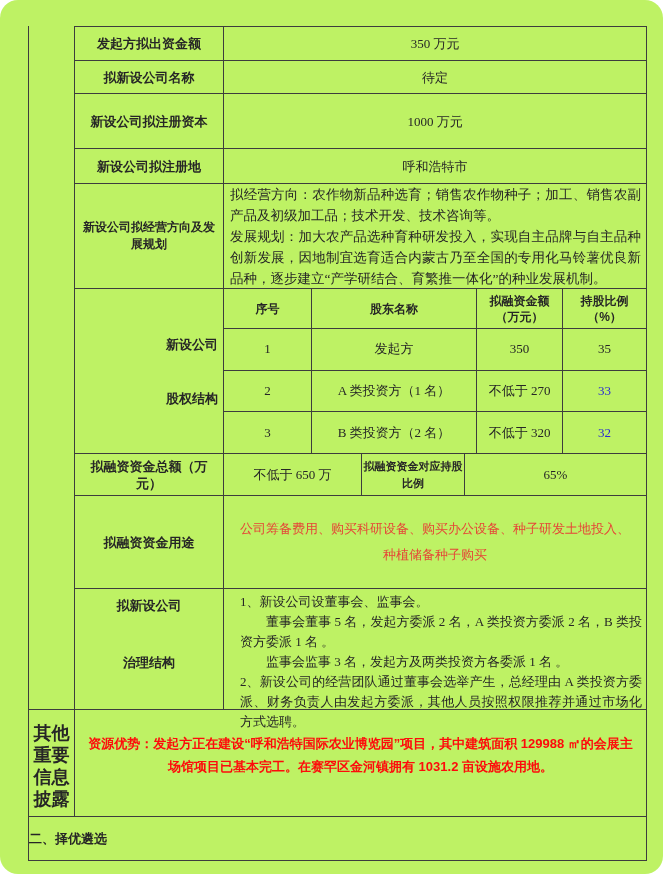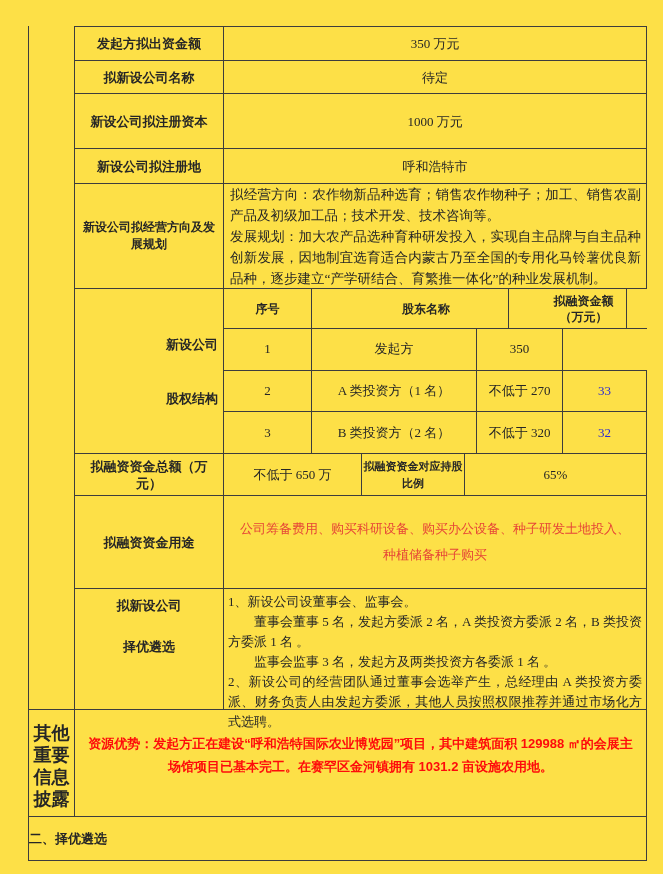--- a/index.html
+++ b/index.html
@@ -9,21 +9,21 @@
     --boldred:#fe0b0b;
     --blue:#2a2ad2;
   }
   *{margin:0;padding:0;box-sizing:border-box;}
   html,body{background:#ffffff;}
   body{
     width:663px;height:874px;
     font-family:"Liberation Serif", serif;
     color:var(--txt);
   }
-  .page{position:relative;width:663px;height:874px;background:#fde047;overflow:hidden;}
+  .page{position:relative;width:663px;height:874px;background:#bef264;overflow:hidden;border-radius:18px;}
   .tbl{position:absolute;left:28px;top:26px;width:619px;display:flex;flex-direction:column;}
   .band{display:flex;}
   
   .col0{width:47px;flex:none;border-left:1px solid var(--bc);border-right:1px solid var(--bc);}
   .main{width:572px;display:flex;flex-direction:column;border-top:1px solid var(--bc);}
   .row{display:flex;}
   .cell{
     border-right:1px solid var(--bc);
     border-bottom:1px solid var(--bc);
     display:flex;align-items:center;justify-content:center;
@@ -32,28 +32,28 @@
   .lab{width:149px;flex:none;font-weight:bold;font-family:"Liberation Sans",sans-serif;line-height:17px;padding:0 5px;}
   .lab-sm{font-size:12px;}
   .val{flex:1;line-height:17px;}
   .h34{height:34px}.h33{height:33px}.h55{height:55px}.h35{height:35px}
   .h105{height:105px}.h165{height:165px}.h42{height:42px}.h93{height:93px}.h120{height:120px}
   
   .txt{flex-direction:column;align-items:stretch;justify-content:center;text-align:justify;
        padding:2px 5px 2px 6px;line-height:21px;font-size:13.5px;}
   .gov{flex-direction:column;align-items:stretch;justify-content:flex-start;text-align:justify;
        padding:3px 4px 0 4px;line-height:20px;font-size:13px;}
-  .gline{white-space:pre-wrap;}
+  .gline{white-space:pre-wrap;margin-left:12px;}
   
   .stack{flex-direction:column;gap:37px;align-items:flex-end;}
-  .stack-top{flex-direction:column;justify-content:flex-start;gap:24px;padding-top:8px;}
+  .stack-top{flex-direction:column;justify-content:flex-start;gap:40px;padding-top:8px;}
   
   .equity{width:423px;flex:none;display:flex;flex-direction:column;}
   .erow{display:flex;border-bottom:1px solid var(--bc);flex:1;}
-  .erow.ehead{flex:none;height:40px;gap:32px;}
+  .erow.ehead{flex:none;height:40px;}
   .ec{border-right:1px solid var(--bc);display:flex;align-items:center;justify-content:center;
       text-align:center;font-size:13px;line-height:16px;padding:0 2px;}
   .ehead .ec{font-weight:bold;font-family:"Liberation Sans",sans-serif;font-size:12px;}
   .c-no{width:88px;flex:none;}
   .c-name{width:165px;flex:none;}
   .c-amt{width:86px;flex:none;}
   .c-pct{width:84px;flex:none;}
   .blue{color:var(--blue);}
   
   .w138{width:138px;flex:none;}
@@ -122,20 +122,21 @@
             <div class="erow ehead">
               <div class="ec c-no">序号</div>
               <div class="ec c-name">股东名称</div>
               <div class="ec c-amt">拟融资金额（万元）</div>
               <div class="ec c-pct">持股比例（%）</div>
             </div>
             <div class="erow">
               <div class="ec c-no">1</div>
               <div class="ec c-name">发起方</div>
               <div class="ec c-amt">350</div>
+              <div class="ec c-pct">35</div>
             </div>
             <div class="erow">
               <div class="ec c-no">2</div>
               <div class="ec c-name">A 类投资方（1 名）</div>
               <div class="ec c-amt">不低于 270</div>
               <div class="ec c-pct blue">33</div>
             </div>
             <div class="erow">
               <div class="ec c-no">3</div>
               <div class="ec c-name">B 类投资方（2 名）</div>
@@ -153,21 +154,21 @@
         </div>
 
         <div class="row h93">
           <div class="cell lab">拟融资资金用途</div>
           <div class="cell val red-text">公司筹备费用、购买科研设备、购买办公设备、种子研发土地投入、种植储备种子购买</div>
         </div>
 
         <div class="row h120 nob">
           <div class="cell lab stack-top">
             <div>拟新设公司</div>
-            <div>择优遴选</div>
+            <div>治理结构</div>
           </div>
           <div class="cell val gov">
             <div class="gline">1、新设公司设董事会、监事会。</div>
             <div class="gline">　　董事会董事 5 名，发起方委派 2 名，A 类投资方委派 2 名，B 类投资方委派 1 名 。</div>
             <div class="gline">　　监事会监事 3 名，发起方及两类投资方各委派 1 名 。</div>
             <div class="gline">2、新设公司的经营团队通过董事会选举产生，总经理由 A 类投资方委派、财务负责人由发起方委派，其他人员按照权限推荐并通过市场化方式选聘。</div>
           </div>
         </div>
 
       </div>

